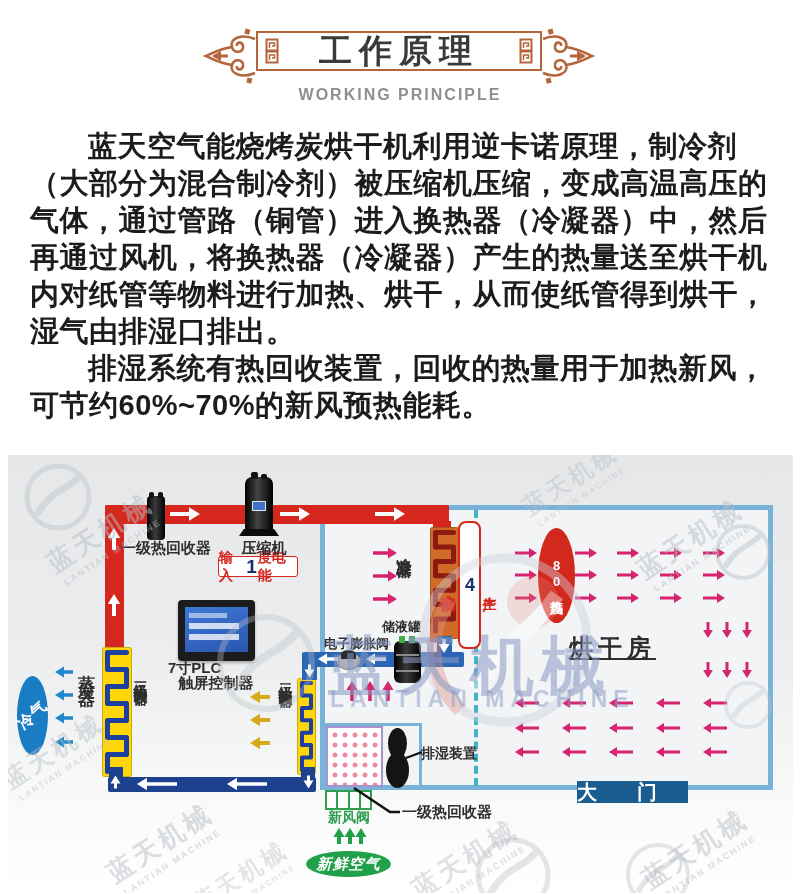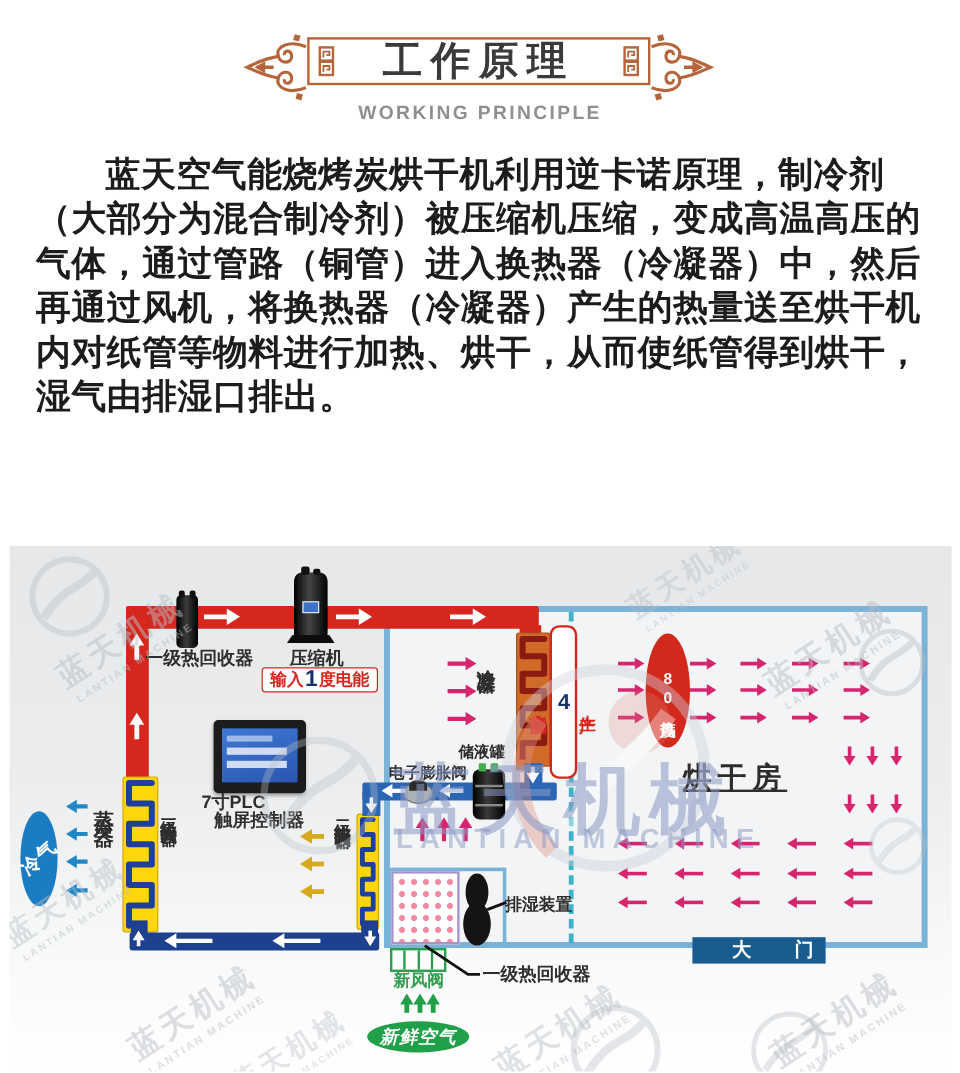--- a/index.html
+++ b/index.html
@@ -19,21 +19,21 @@
     background:linear-gradient(180deg,#e5e7e8 0%,#ebedee 45%,#f7f8f8 75%,#ffffff 100%);}
   .room{position:absolute;left:312px;top:50px;width:453px;height:285px;border:5px solid #7ab2d8;background:#f2f4f5;z-index:2;}
   .dash-div{position:absolute;left:466px;top:55px;height:276px;width:0;border-left:4px dashed #3fb4c8;z-index:6;}
   .lbl{position:absolute;font-weight:700;color:#2e2e2e;font-size:15px;white-space:nowrap;z-index:30;}
   .vlbl{position:absolute;writing-mode:vertical-rl;text-orientation:upright;font-weight:700;color:#2e2e2e;font-size:14px;letter-spacing:2px;z-index:30;line-height:1;}
   .badge{position:absolute;background:#fff;border:2px solid #d5271d;display:flex;align-items:center;justify-content:center;z-index:25;}
   .badge .rt{color:#d5271d;font-weight:700;font-size:14px;}
   .badge .num{color:#16336e;font-weight:700;font-size:19px;padding:0 1px;}
   .vbadge{flex-direction:column;writing-mode:vertical-rl;text-orientation:upright;border-radius:8px;}
   .oval{position:absolute;border-radius:50%;display:flex;align-items:center;justify-content:center;color:#fff;font-weight:700;z-index:22;}
-  .gate{position:absolute;background:#195c90;color:#fff;font-weight:700;font-size:16px;display:flex;align-items:center;justify-content:flex-end;letter-spacing:10px;z-index:24;}
+  .gate{position:absolute;background:#195c90;color:#fff;font-weight:700;font-size:20px;display:flex;align-items:center;justify-content:flex-start;letter-spacing:10px;z-index:24;}
   .vent{position:absolute;border:2px solid #2f9e4f;background:#fdfdfd;display:flex;z-index:22;}
   .vent i{flex:1;border-right:2px solid #2f9e4f;}
   .vent i:last-child{border-right:none;}
   .dotted-box{position:absolute;background:#fff;border:2px solid #a894cc;z-index:12;
     background-image:radial-gradient(#ef8aa0 2.2px,transparent 2.8px);background-size:10px 10px;background-position:2px 2px;}
   .enclosure{position:absolute;border:3px solid #7ab2d8;z-index:8;}
   .wm{position:absolute;transform:rotate(-33deg);color:#b9bec5;opacity:.45;text-align:center;z-index:35;pointer-events:none;}
   .wm .cn{font-size:26px;font-weight:700;letter-spacing:4px;}
   .wm .en{font-size:9px;font-weight:700;letter-spacing:2px;}
   .wm-big-cn{position:absolute;left:320px;top:168px;font-size:64px;font-weight:700;letter-spacing:7px;color:#8a99c4;opacity:.55;z-index:40;pointer-events:none;white-space:nowrap;}
@@ -85,32 +85,33 @@
           <rect x="1.5" y="1.5" width="11" height="11" fill="none" stroke="#b5653a" stroke-width="2"></rect>
           <path d="M4.5 10 V5 H9.5 V8 H7" fill="none" stroke="#b5653a" stroke-width="1.5"></path>
         </svg>
       <div class="title-text">工作原理</div>
     </div>
     <div class="subtitle">WORKING PRINCIPLE</div>
   </div>
 
   <div class="article">
     <p>蓝天空气能烧烤炭烘干机利用逆卡诺原理，制冷剂（大部分为混合制冷剂）被压缩机压缩，变成高温高压的气体，通过管路（铜管）进入换热器（冷凝器）中，然后再通过风机，将换热器（冷凝器）产生的热量送至烘干机内对纸管等物料进行加热、烘干，从而使纸管得到烘干，湿气由排湿口排出。</p>
+    <p>排湿系统有热回收装置，回收的热量用于加热新风，可节约60%~70%的新风预热能耗。</p>
   </div>
 
   <div id="diagram">
 
     <div class="room"></div>
     <div class="dash-div"></div>
     <div class="enclosure" style="left:315px;top:268px;width:99px;height:67px;"></div>
     <div class="dotted-box" style="left:318px;top:271px;width:57px;height:61px;"></div>
 
     <div class="lbl" style="left:113px;top:84px;width:76px;text-align:center;">一级热回收器</div>
     <div class="lbl" style="left:228px;top:84px;width:56px;text-align:center;">压缩机</div>
-    <div class="badge" style="left:210px;top:101px;width:97px;height:21px;border-width:1.5px;border-radius:3px;">
+    <div class="badge" style="left:210px;top:101px;width:80px;height:21px;border-width:1.5px;border-radius:3px;">
       <span class="rt">输入</span>
         <span class="num">1</span>
         <span class="rt">度电能</span>
     </div>
     <div class="lbl" style="left:160px;top:204px;width:96px;text-align:left;">7寸PLC</div>
     <div class="lbl" style="left:160px;top:219px;width:96px;text-align:center;">触屏控制器</div>
     <div class="vlbl" style="left:388px;top:90px;height:68px;font-size:16px;">冷凝器</div>
     <div class="badge vbadge" style="left:450px;top:66px;width:23px;height:128px;display:flex;align-items:center;justify-content:center;">
       <span class="rt">产生</span>
         <span class="num" style="font-size:18px;">4</span>

